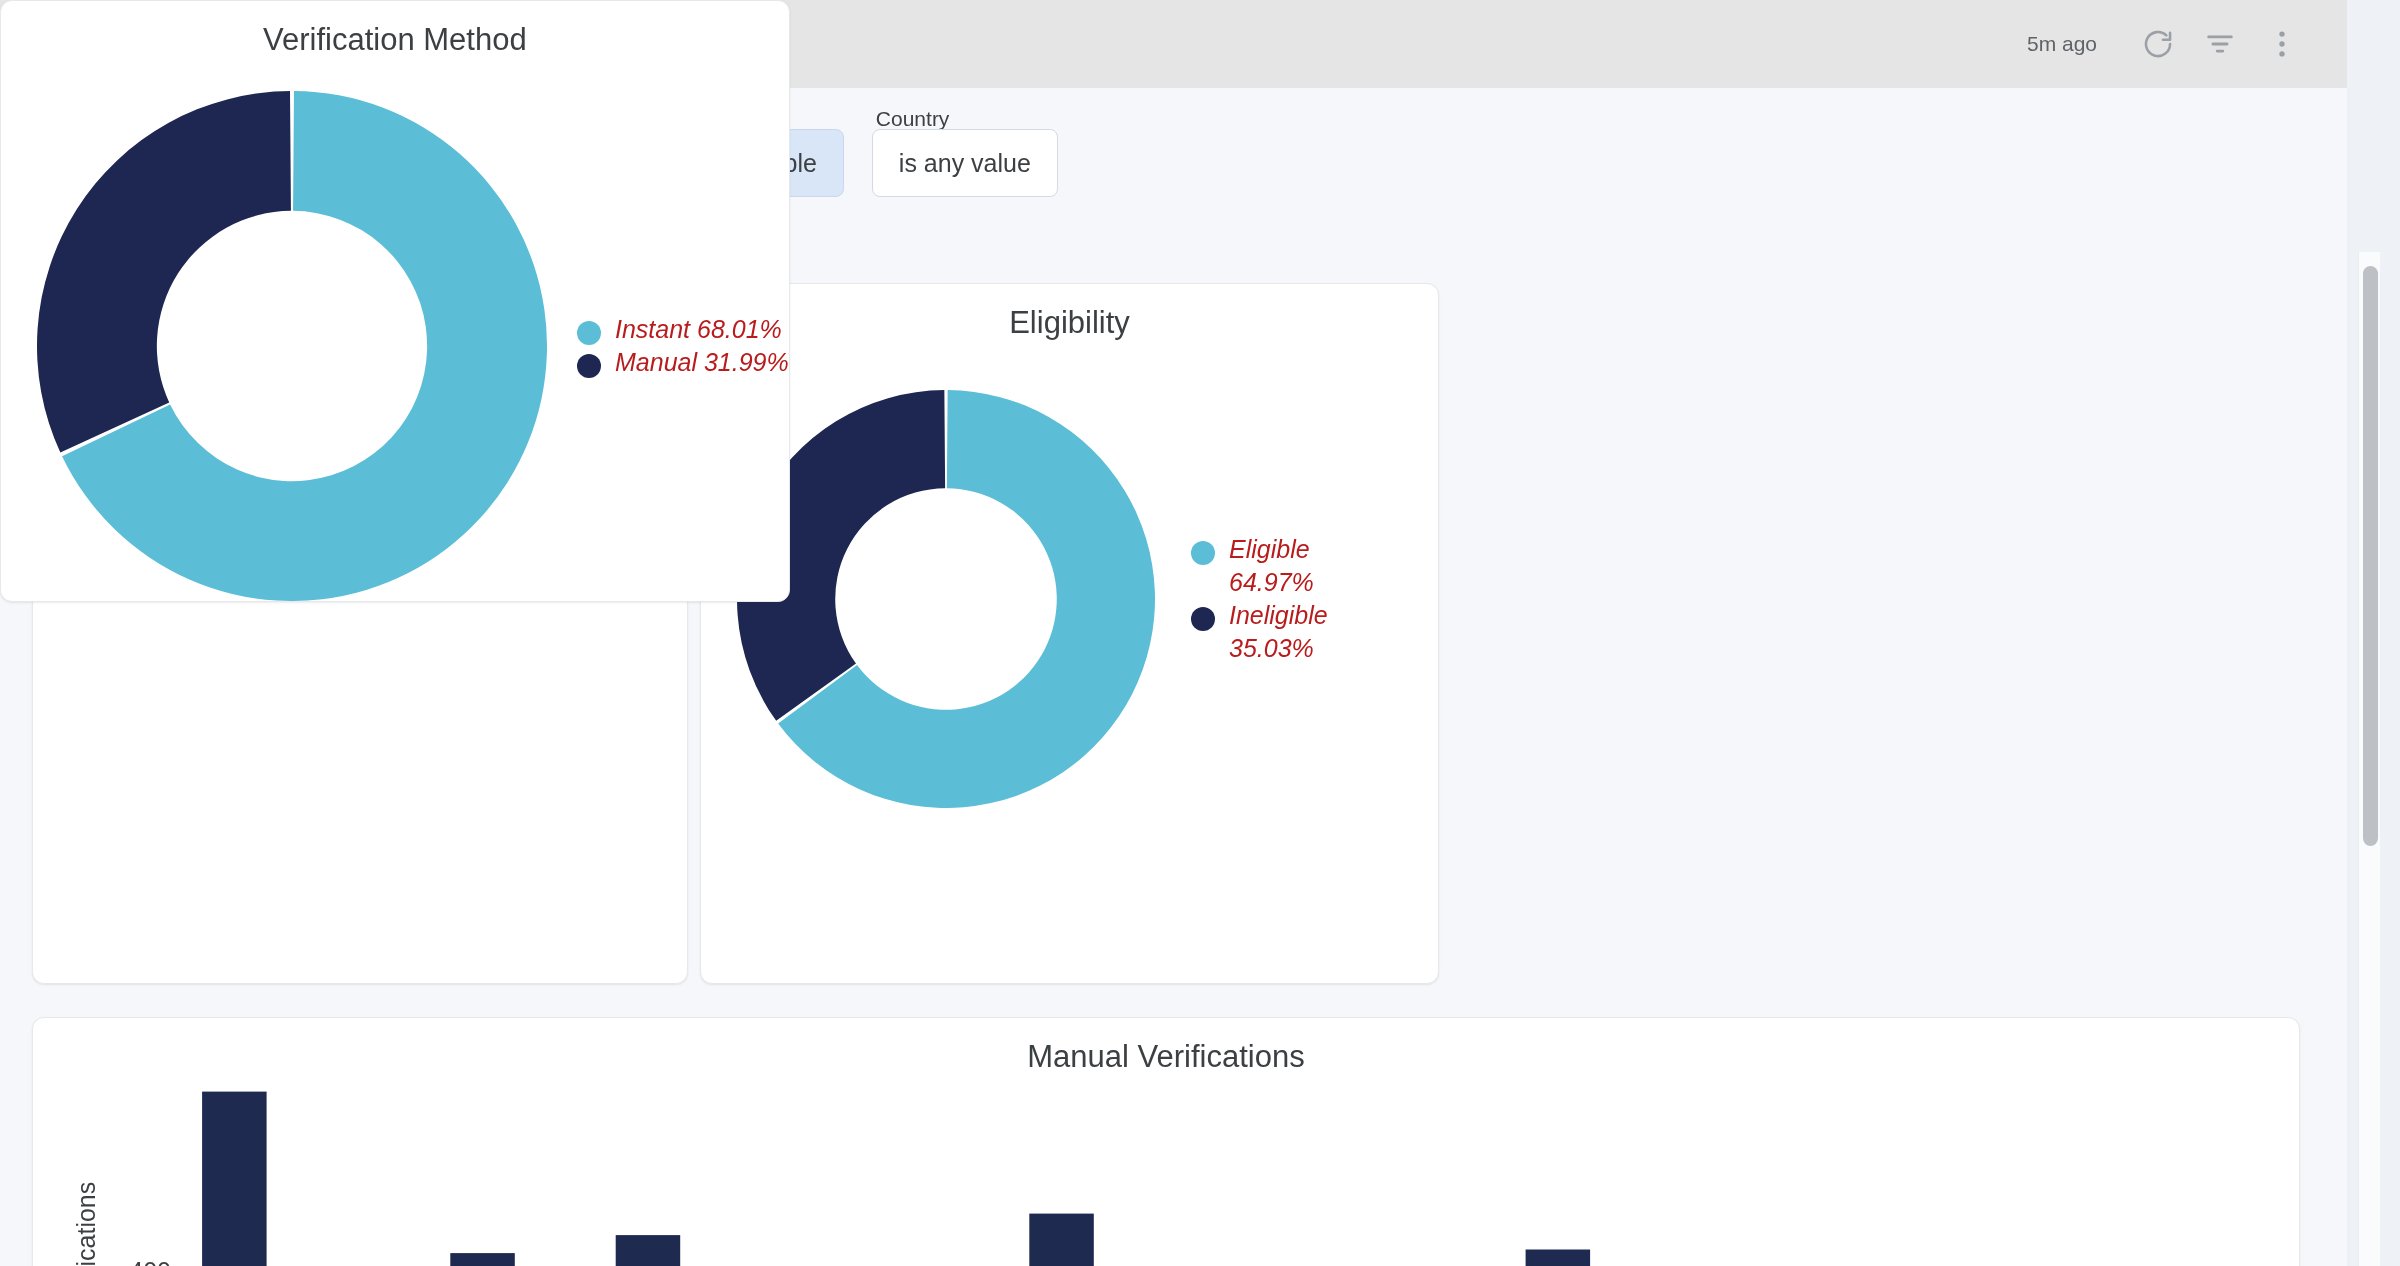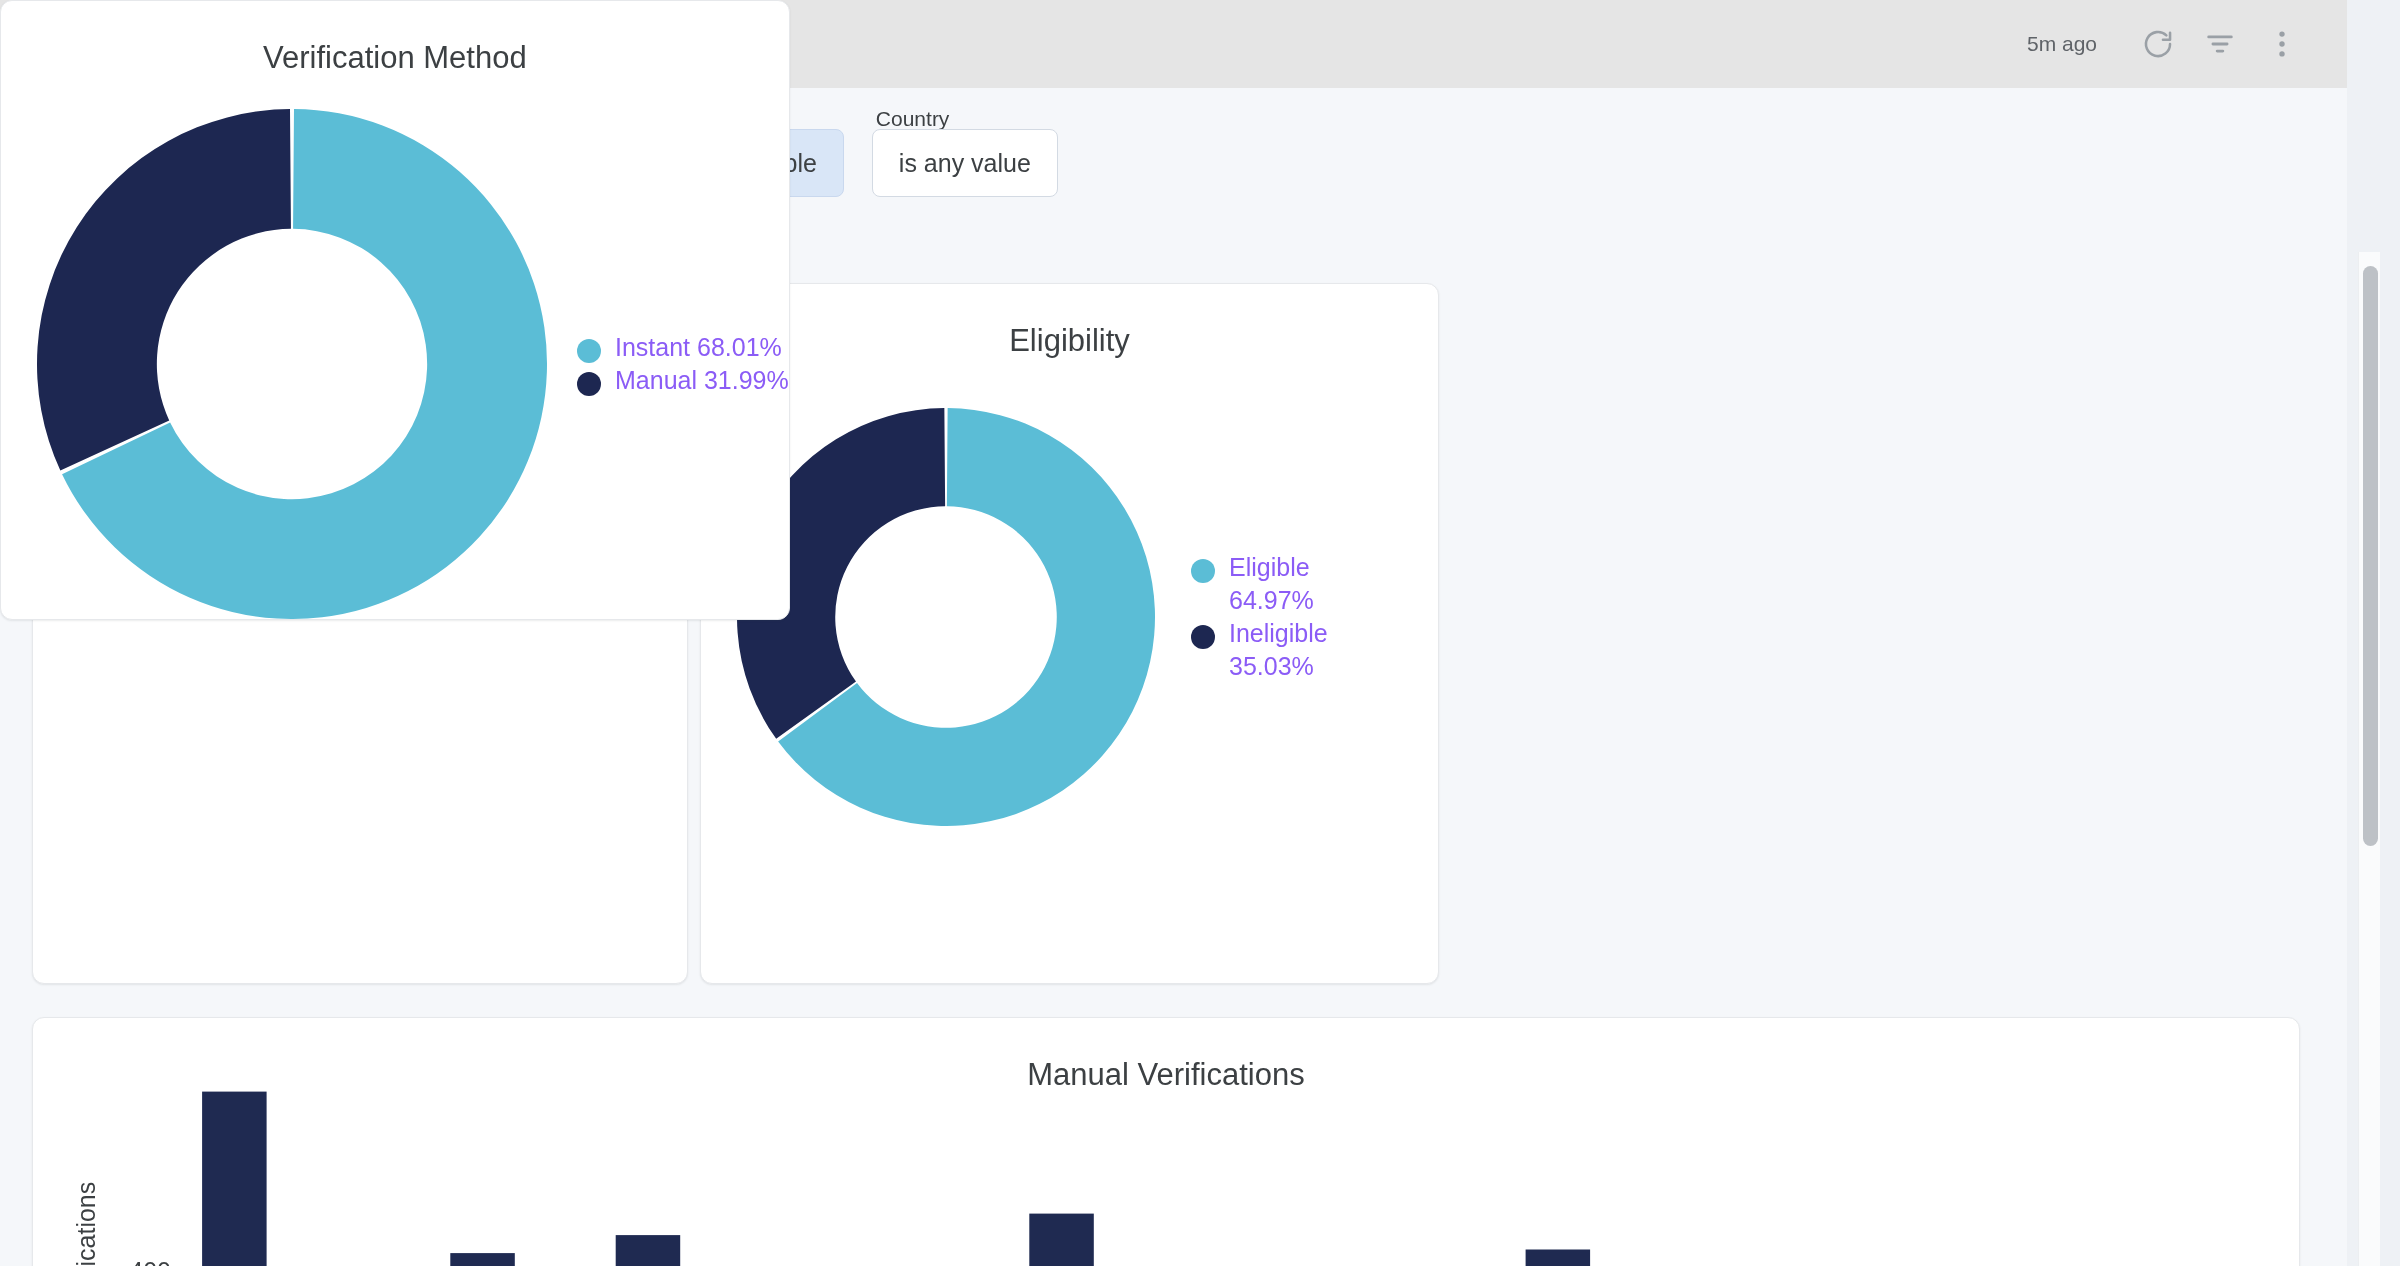--- a/index.html
+++ b/index.html
@@ -104,21 +104,21 @@
     background: #ffffff;
     border: 1px solid #e6e8eb;
     border-radius: 12px;
     box-shadow: 0 1px 2px rgba(60,64,67,0.10);
   }
   .card-title {
     text-align: center;
     font-size: 31px;
     font-weight: 400;
     color: #3c4043;
-    padding-top: 40px;
+    padding-top: 22px;
     line-height: 1.1;
   }
 
   
   #kpi-card { left: 32px; top: 283px; width: 656px; height: 186px; }
   .kpi-inner {
     height: 100%;
     display: flex;
     flex-direction: column;
     align-items: center;
@@ -162,22 +162,23 @@
     align-items: flex-start;
     gap: 14px;
     cursor: pointer;
   }
   .legend-dot {
     border-radius: 50%;
     flex-shrink: 0;
   }
   .legend-text {
     font-size: 25px;
-    color: #8b5cf6;
+    color: #b91c1c;
     line-height: 1.32;
+    font-style: italic;
   }
 
   
   .bars-area { position: absolute; left: 0; top: 0; width: 100%; height: 100%; }
 
   
   #scroll-track {
     position: absolute;
     top: 252px;
     right: 20px;

